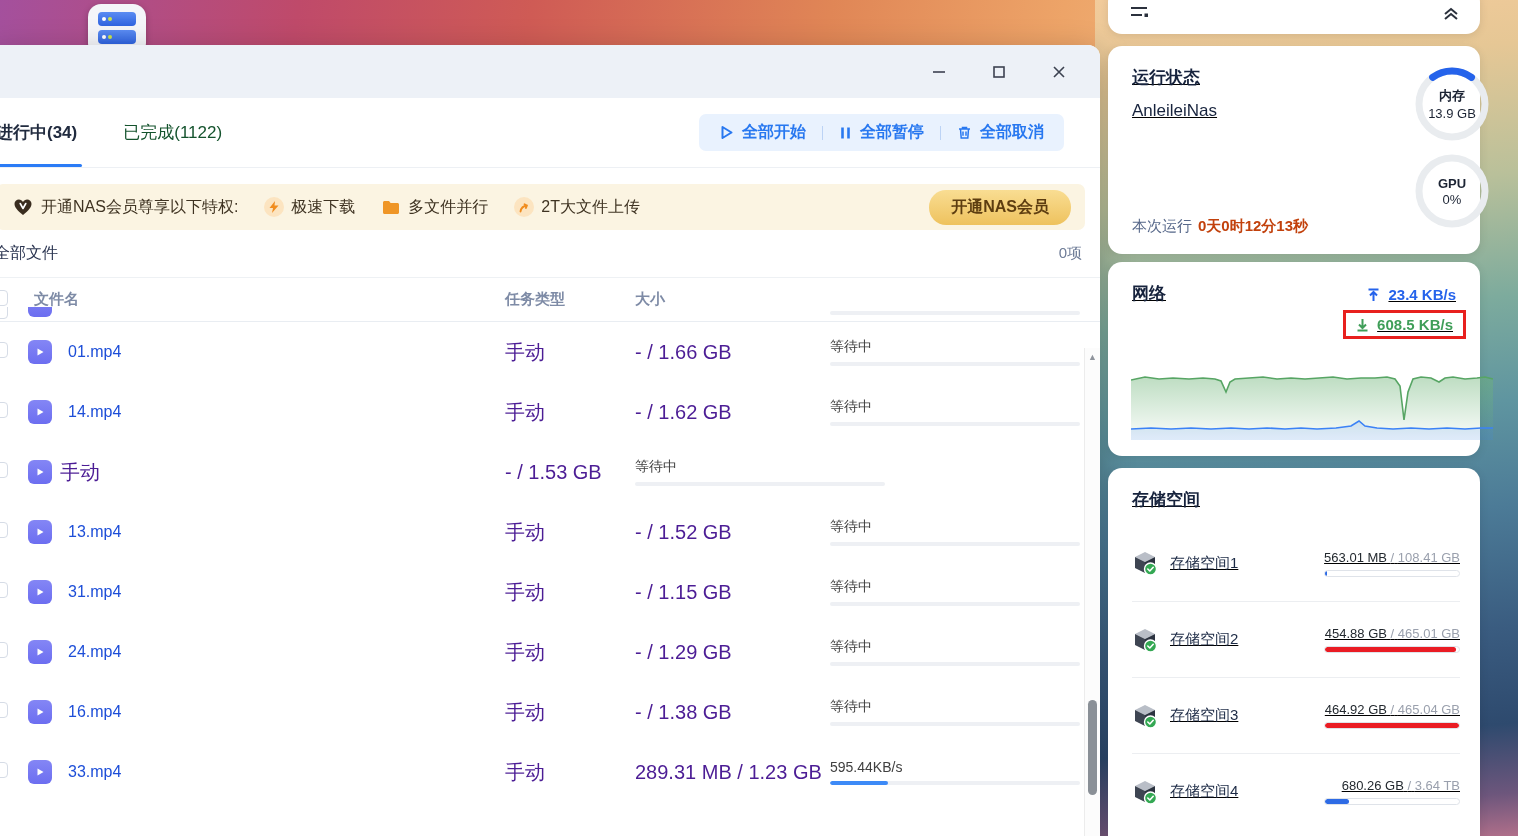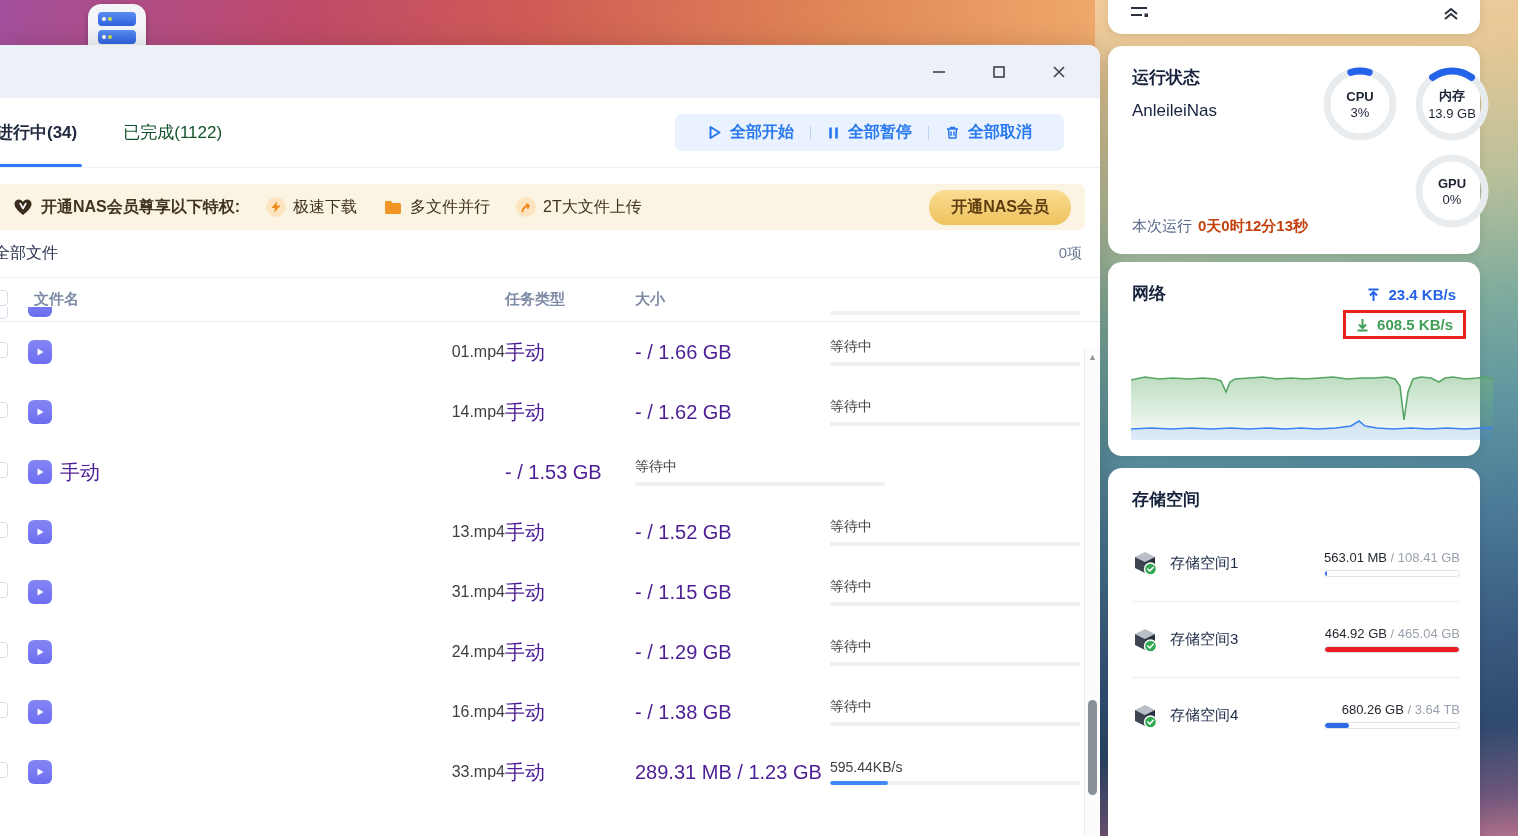--- a/index.html
+++ b/index.html
@@ -29,68 +29,68 @@
   .winbtn svg { display:block; }
 
   
   .tabbar { position:relative; height:70px; display:flex; align-items:center; gap:46px;
     padding-left:10px; border-bottom:1px solid #edf0f4; }
   .tab { font-size:17px; color:#14532d; position:relative; height:100%; display:flex; align-items:center; }
   .tab.active { color:#212b3f; font-weight:bold; }
   .tab.active::after { content:""; position:absolute; left:-6px; bottom:0; width:92px; height:3px; background:#2b7cf6; border-radius:2px; }
 
   .actions { position:absolute; right:36px; top:16px; height:37px; background:#e9f2fe; border-radius:7px;
-    display:flex; align-items:center; padding:0 32px; gap:16px; }
+    display:flex; align-items:center; padding:0 20px; gap:16px; }
   .action-btn { display:flex; align-items:center; gap:8px; color:#2878f0; font-weight:bold; font-size:16px; }
   .action-sep { width:1px; height:14px; background:#bcd3f5; }
 
   
   .banner { margin:16px 15px 0 10px; height:46px; background:#fbf4e2; border-radius:7px;
     display:flex; align-items:center; padding:0 14px 0 18px; font-size:16px; color:#3f3322; }
-  .banner-intro { display:flex; align-items:center; gap:9px; font-weight:bold; }
+  .banner-intro { display:flex; align-items:center; gap:9px; font-weight:normal; }
   .perk { display:flex; align-items:center; gap:7px; margin-left:26px; }
   .perk-ic { width:20px; height:20px; border-radius:50%; background:#fce4c0; display:flex; align-items:center; justify-content:center; }
   .cta { margin-left:auto; background:linear-gradient(180deg,#f9dd92,#eec25e); color:#5d3d10; font-weight:bold;
     font-size:16px; padding:7px 22px; border-radius:17px; border:none; }
 
   
   .filebar { height:48px; display:flex; align-items:center; padding:0 18px 0 8px;
     font-size:16px; color:#2a3450; border-bottom:1px solid #eef1f4; }
   .filebar .count { margin-left:auto; color:#6e7c97; font-size:15px; }
 
   
   .tgrid { display:grid; grid-template-columns:34px 40px 1fr 130px 195px 270px; align-items:center; }
   .thead { height:44px; border-bottom:1px solid #e9edf2; color:#7e8ba6; font-weight:bold; font-size:15px; position:relative; }
   .thead .h-name { grid-column:2 / 4; padding-left:14px; }
   .checkbox { display:inline-block; width:16px; height:16px; border:1.5px solid #d6dce6; border-radius:4px; background:#fff; }
   .c-check { padding-left:6px; }
   .trow { height:60px; }
   .vicon { width:24px; height:24px; border-radius:6px; background:linear-gradient(180deg,#8486f5,#6c6ef0);
     display:flex; align-items:center; justify-content:center; margin-left:8px; }
-  .c-name { font-size:16px; color:#404040; padding-left:8px;text-align:right; }
+  .c-name { font-size:16px; color:#1d4ed8; padding-left:8px; }
   .c-type, .c-size { font-size:20px; color:#4c1d95; }
   .c-status { padding-right:20px; }
   .status-text { font-size:14px; color:#404040; margin-bottom:6px; }
   .pbar { width:250px; height:4px; background:#eef0f4; border-radius:2px; overflow:hidden; }
   .pfill { height:100%; background:#3d8af7; border-radius:2px; width:0; }
 
   
   .sliver { position:absolute; left:0; right:16px; bottom:0; height:14px; overflow:hidden; }
   .sliver .sl-check { position:absolute; left:6px; top:-8px; width:16px; height:20px; border:1.5px solid #d6dce6; border-radius:4px; background:#fff; }
   .sliver .sl-icon { position:absolute; left:42px; top:-14px; width:24px; height:24px; border-radius:6px; background:linear-gradient(180deg,#8486f5,#6c6ef0); }
   .sliver .sl-bar { position:absolute; left:844px; top:4px; width:250px; height:4px; background:#eef0f4; border-radius:2px; }
 
   
   .scrollbar { position:absolute; right:0; top:303px; bottom:0; width:16px; background:#fcfcfc; border-left:1px solid #ececec; }
   .sb-arrow { position:absolute; left:0; width:100%; text-align:center; color:#8f949c; font-size:9px; line-height:10px; }
   .sb-up { top:4px; }
   .sb-thumb { position:absolute; left:3px; top:352px; width:9px; height:95px; background:#8a9097; border-radius:5px; }
 
   
-  .card { position:absolute; left:1108px; width:372px; background:#fff; border-radius:14px; box-shadow:0 2px 10px rgba(0,0,0,.10); }
+  .card { position:absolute; left:1108px; width:372px; background:#fff; border-radius:14px; box-shadow:0 2px 10px rgba(0,0,0,.10);text-decoration:underline; }
   .card-topbar { top:-12px; height:46px; display:flex; align-items:flex-end; justify-content:space-between; padding:0 20px 9px 22px; }
   .card-status { top:46px; height:208px; padding:20px 24px; }
   .card-network { top:262px; height:194px; padding:20px 0 0 0; }
   .card-storage { top:468px; height:390px; padding:20px 20px 0 24px; }
 
   .mono-title { font-size:17px; font-weight:bold; color:#17233d; }
   .device { font-size:17px; color:#17233d; margin-top:12px; }
   .uptime { position:absolute; left:24px; bottom:18px; font-size:15px; }
   .uptime .lbl { color:#57688a; }
   .uptime .val { color:#c2410c; font-weight:bold; margin-left:6px; }
@@ -413,30 +413,20 @@
         <path d="M3 9 L9 4 L15 9" fill="none" stroke="#2b313d" stroke-width="2"></path>
         <path d="M3 14 L9 9 L15 14" fill="none" stroke="#2b313d" stroke-width="2"></path>
       </svg>
   </div>
 </div>
 
 <div class="card card-status">
   <div class="mono-title">运行状态</div>
   <div class="device">AnleileiNas</div>
 
-  <div class="gauge g-cpu">
-    <svg viewBox="0 0 76 76">
-        <circle cx="38" cy="38" r="33" fill="none" stroke="#e9ecef" stroke-width="7"></circle>
-        <circle class="arc" cx="38" cy="38" r="33" fill="none" stroke="#2563eb" stroke-width="7" stroke-linecap="round" stroke-dasharray="18.661060362323372 188.68405477460297" style="transform-origin: 38px 38px; transform: rotate(-106.2deg);"></circle>
-      </svg>
-    <div class="gtxt">
-        <div class="glabel">CPU</div>
-        <div class="gvalue">3%</div>
-      </div>
-  </div>
   <div class="gauge g-mem">
     <svg viewBox="0 0 76 76">
         <circle cx="38" cy="38" r="33" fill="none" stroke="#e9ecef" stroke-width="7"></circle>
         <circle class="arc" cx="38" cy="38" r="33" fill="none" stroke="#2563eb" stroke-width="7" stroke-linecap="round" stroke-dasharray="41.469023027385276 165.87609210954108" style="transform-origin: 38px 38px; transform: rotate(-126deg);"></circle>
       </svg>
     <div class="gtxt">
         <div class="glabel">内存</div>
         <div class="gvalue">13.9 GB</div>
       </div>
   </div>
@@ -503,20 +493,36 @@
     </svg>
     <span class="st-name">存储空间1</span>
     <div class="st-right">
       <div class="st-vals"><span class="used">563.01 MB</span> <span>/</span> <span>108.41 GB</span></div>
       <div class="st-bar">
             <div class="st-fill" style="width: 1.2%; background: rgb(46, 107, 229);"></div>
           </div>
     </div>
   </div>
 
+  <div class="st-item">
+    <svg width="26" height="26" viewBox="0 0 26 26">
+      <polygon points="13,2 23,7 13,12 3,7" fill="#b9bec7"></polygon>
+      <polygon points="3,7 13,12 13,23 3,18" fill="#3e4552"></polygon>
+      <polygon points="23,7 13,12 13,23 23,18" fill="#2c3340"></polygon>
+      <circle cx="18.5" cy="19" r="6" fill="#34a853" stroke="#fff" stroke-width="1.4"></circle>
+      <path d="M15.8 19 L17.8 21 L21.2 17.3" fill="none" stroke="#fff" stroke-width="1.6" stroke-linecap="round" stroke-linejoin="round"></path>
+    </svg>
+    <span class="st-name">存储空间2</span>
+    <div class="st-right">
+      <div class="st-vals"><span class="used">454.88 GB</span> <span>/</span> <span>465.01 GB</span></div>
+      <div class="st-bar">
+            <div class="st-fill" style="width: 97.8%; background: rgb(234, 28, 36);"></div>
+          </div>
+    </div>
+  </div>
 
   <div class="st-item">
     <svg width="26" height="26" viewBox="0 0 26 26">
       <polygon points="13,2 23,7 13,12 3,7" fill="#b9bec7"></polygon>
       <polygon points="3,7 13,12 13,23 3,18" fill="#3e4552"></polygon>
       <polygon points="23,7 13,12 13,23 23,18" fill="#2c3340"></polygon>
       <circle cx="18.5" cy="19" r="6" fill="#34a853" stroke="#fff" stroke-width="1.4"></circle>
       <path d="M15.8 19 L17.8 21 L21.2 17.3" fill="none" stroke="#fff" stroke-width="1.6" stroke-linecap="round" stroke-linejoin="round"></path>
     </svg>
     <span class="st-name">存储空间3</span>

